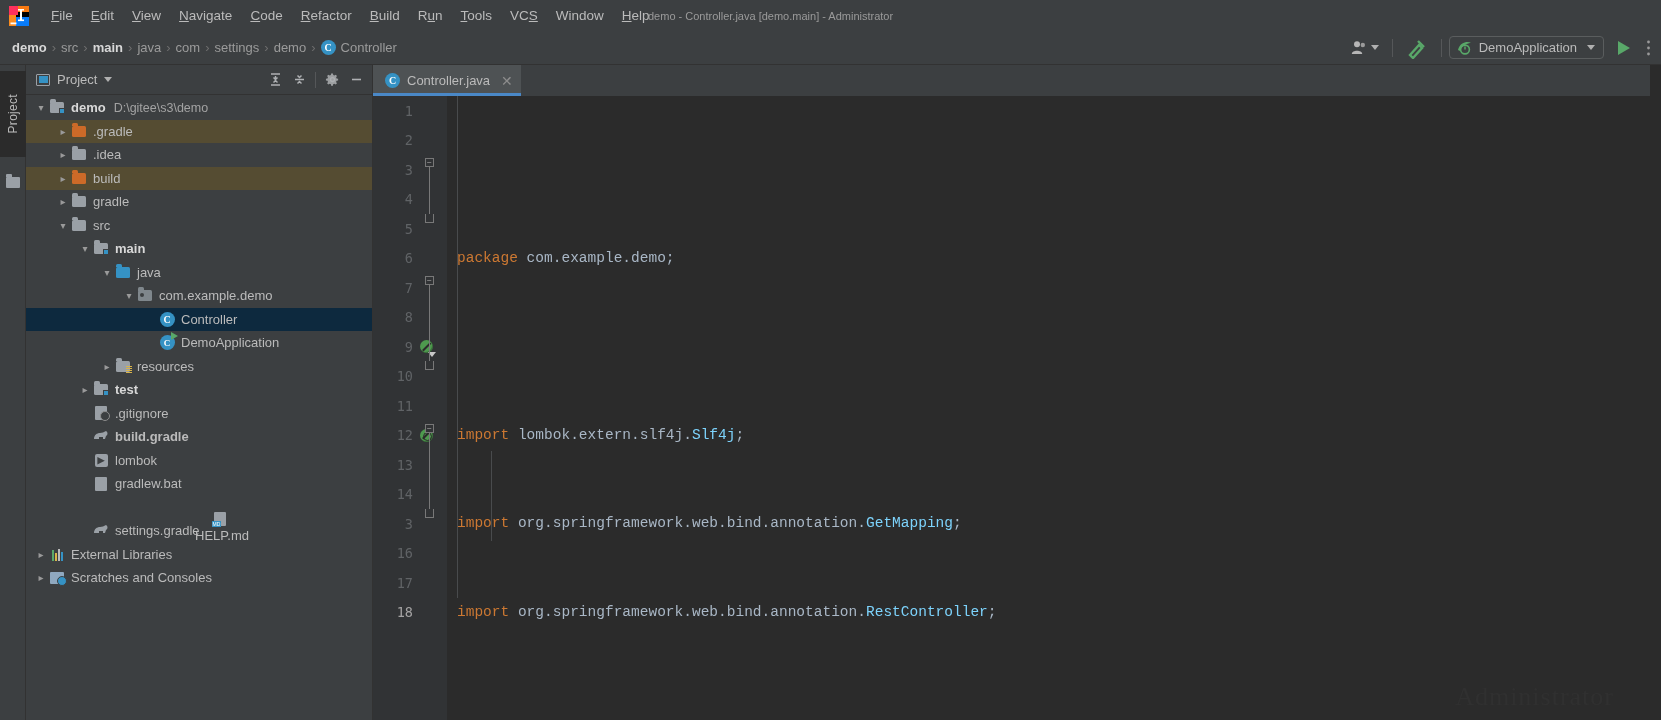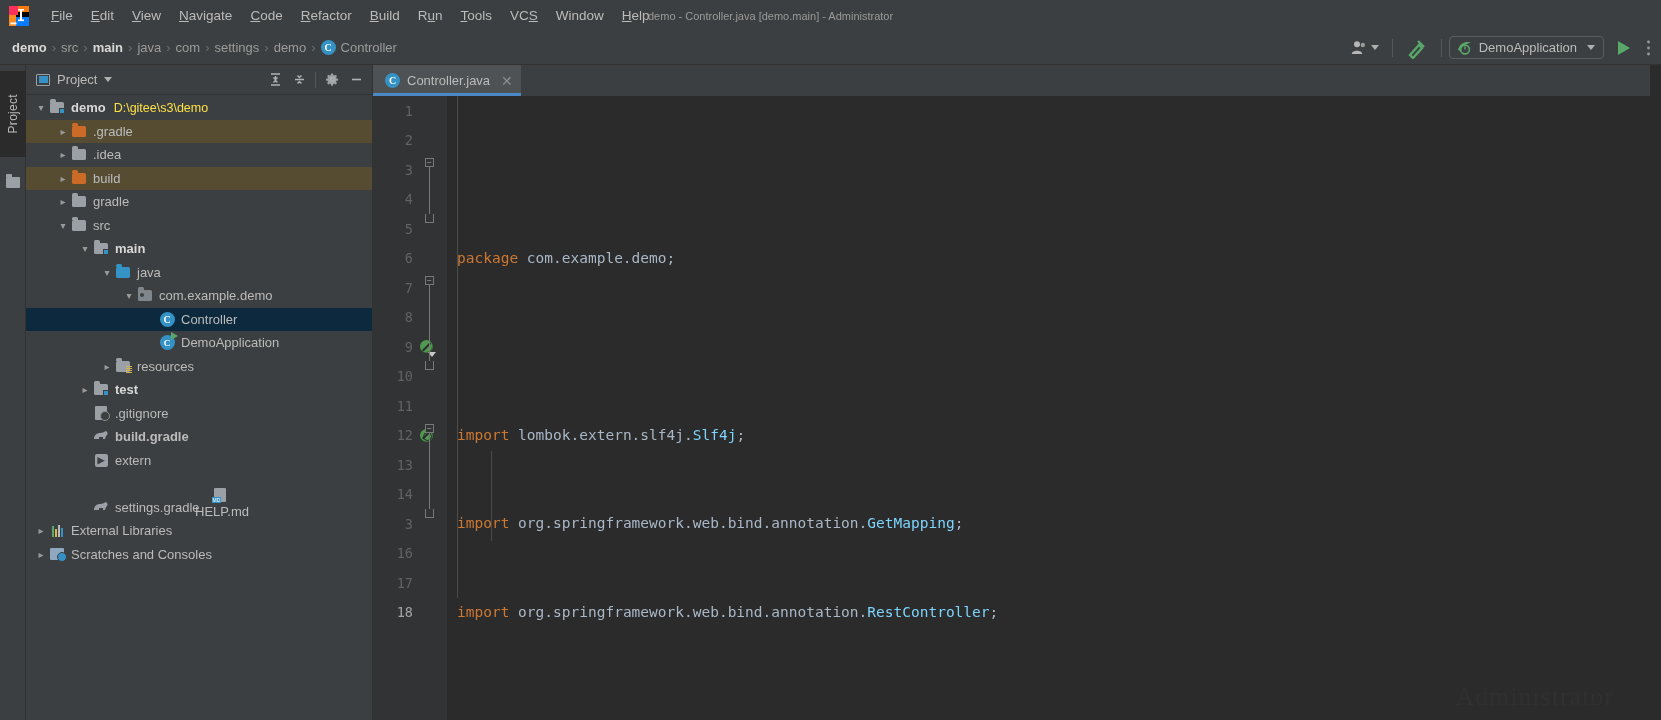--- a/index.html
+++ b/index.html
@@ -95,21 +95,21 @@
 
   .tree { flex: 1; overflow: hidden; padding-top: 1px; font-size: 13px; }
   .trow {
     height: 23.5px; display: flex; align-items: center; color: #bbbbbb; white-space: nowrap;
     padding-right: 6px;
   }
   .trow.selected { background: #0d293e; }
   .trow.excluded { background: #554c32; }
   .trow .label { font-size: 13px; }
   .trow .label.bold { font-weight: bold; color: #d8d8d8; }
-  .trow .path { color: #fde047; font-size: 12.5px; margin-left: 8px; }
+  .trow .path { color: #a3a3a3; font-size: 12.5px; margin-left: 8px; }
   .arrow { width: 14px; flex: 0 0 14px; display: flex; align-items: center; justify-content: center; color: #9a9a9a; font-size: 10px; }
   .ico { width: 18px; flex: 0 0 18px; margin-right: 5px; display: flex; align-items: center; justify-content: center; position: relative; }
 
   
   .fld { width: 14px; height: 11px; border-radius: 1.5px; position: relative; }
   .fld::before { content:''; position:absolute; top:-3px; left:0; width:6px; height:3.5px; border-radius:1.5px 1.5px 0 0; background: inherit; }
   .fld.gray { background: #9aa0a6; }
   .fld.orange { background: #cc6a28; }
   .fld.blue { background: #3592c4; }
   .badge-sq { position:absolute; right:-1px; bottom:-1px; width:6px; height:6px; background:#3592c4; border:1px solid #3c3f41; }
@@ -161,21 +161,21 @@
   .bean.req::after { content:''; position:absolute; left:3px; top:3px; width:7px; height:7px; border:1.5px solid #2b2b2b; border-radius:50%; }
 
   .fold-col { position: absolute; right: 8px; top: 0; width: 14px; height: 100%; }
   .foldmark { position:absolute; width:9px; height:9px; border:1px solid #787878; color:#9a9a9a; font-size:8px; line-height:7px; text-align:center; background:#313335; }
   .foldline { position:absolute; width:1px; background:#787878; left:4px; }
 
   .code {
     flex: 1; padding-left: 10px; font-family: "DejaVu Sans Mono", monospace;
     font-size: 14.5px; line-height: 29.5px; color: #a9b7c6; white-space: pre; position: relative;
   }
-  .cline { height: 29.5px; white-space: pre; }
+  .cline { height: 29.5px; white-space: pre; font-family: Liberation Mono, monospace; }
   .kw { color: #cc7832; }
   .ann { color: #7dd3fc; }
   .cls { color: #a9b7c6; }
 
   .vindent { position:absolute; width:1px; background:#494b4d; }
   .watermark {
     position: absolute; right: 36px; bottom: 8px; color: #303030; font-size: 26px;
     font-family: "Liberation Serif", serif; letter-spacing: 1px; user-select:none;
   }
   .right-rail { width: 11px; flex: 0 0 11px; background: #2b2b2b; }
@@ -473,23 +473,30 @@
             </svg>
           </span>
           <span class="label">build.gradle</span>
         </div>
 
         <div class="trow" style="padding-left:52px;">
           <span class="arrow"></span>
           <span class="ico">
               <span class="gradlewico">▶</span>
             </span>
-          <span class="label">extern</span>
-        </div>
-
+          <span class="label">lombok</span>
+        </div>
+
+        <div class="trow" style="padding-left:52px;">
+          <span class="arrow"></span>
+          <span class="ico">
+              <span class="fileico"></span>
+            </span>
+          <span class="label">gradlew.bat</span>
+        </div>
 
         <div class="trow" style="padding-left:52px;flex-direction:column;">
           <span class="arrow"></span>
           <span class="ico">
               <span class="fileico md"></span>
             </span>
           <span class="label">HELP.md</span>
         </div>
 
         <div class="trow" style="padding-left:52px;">

